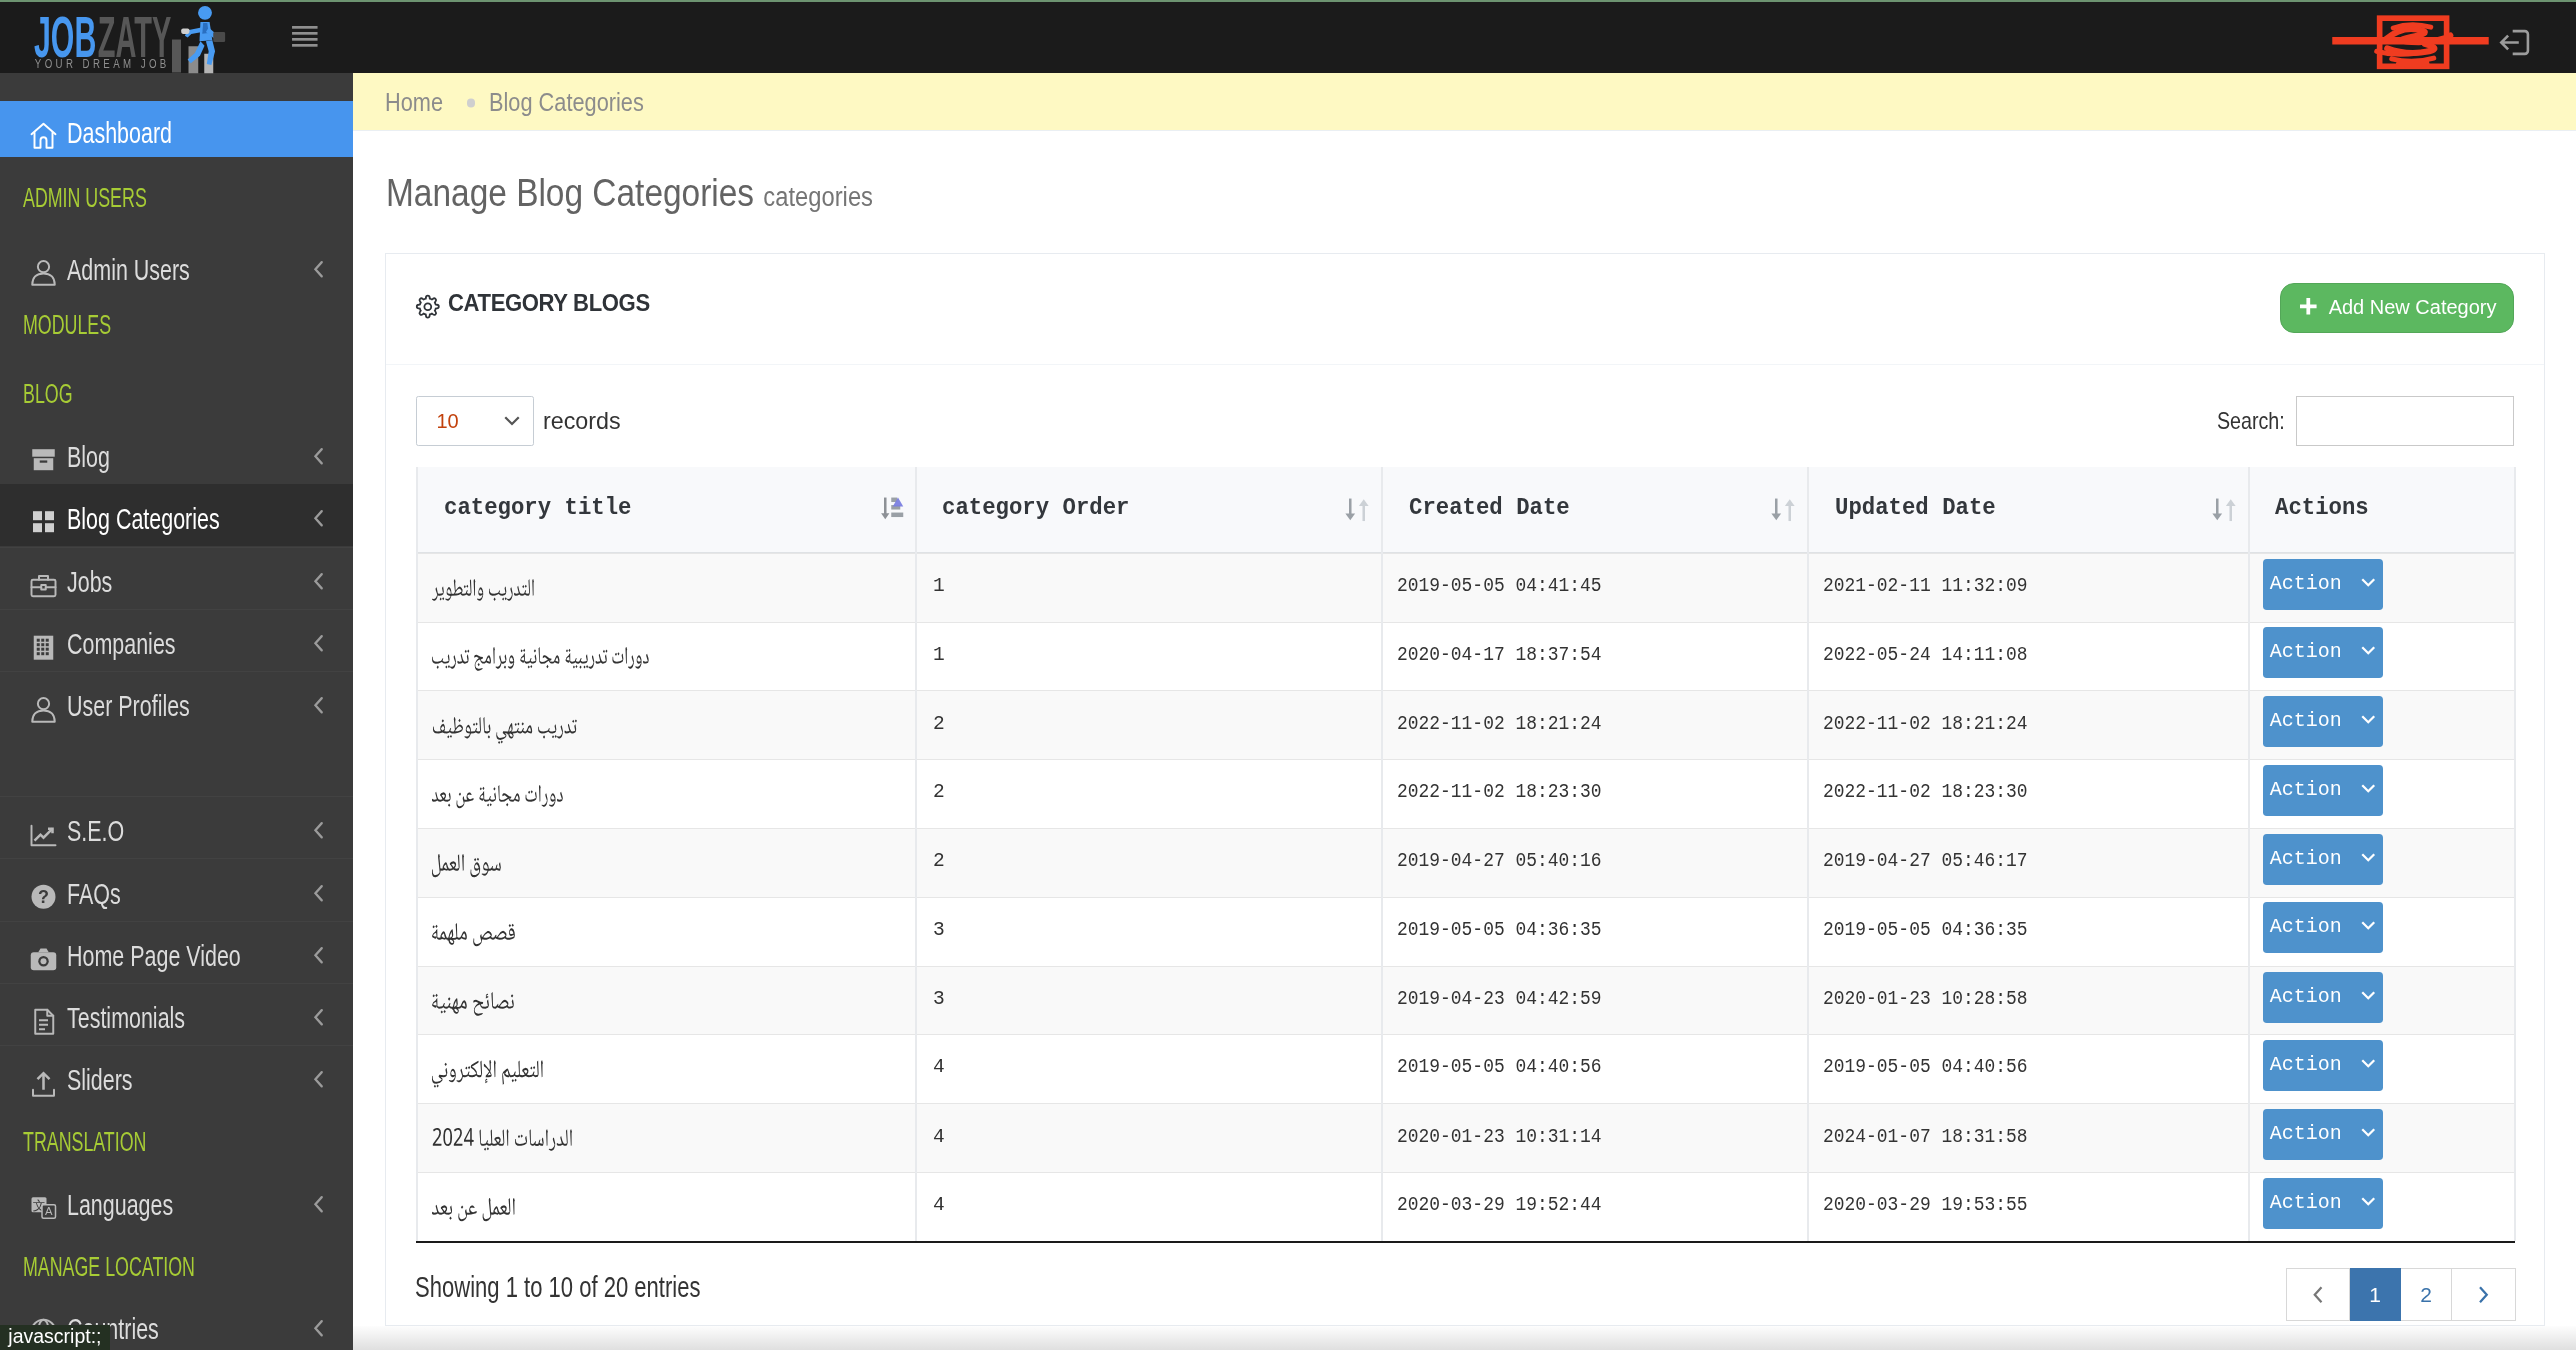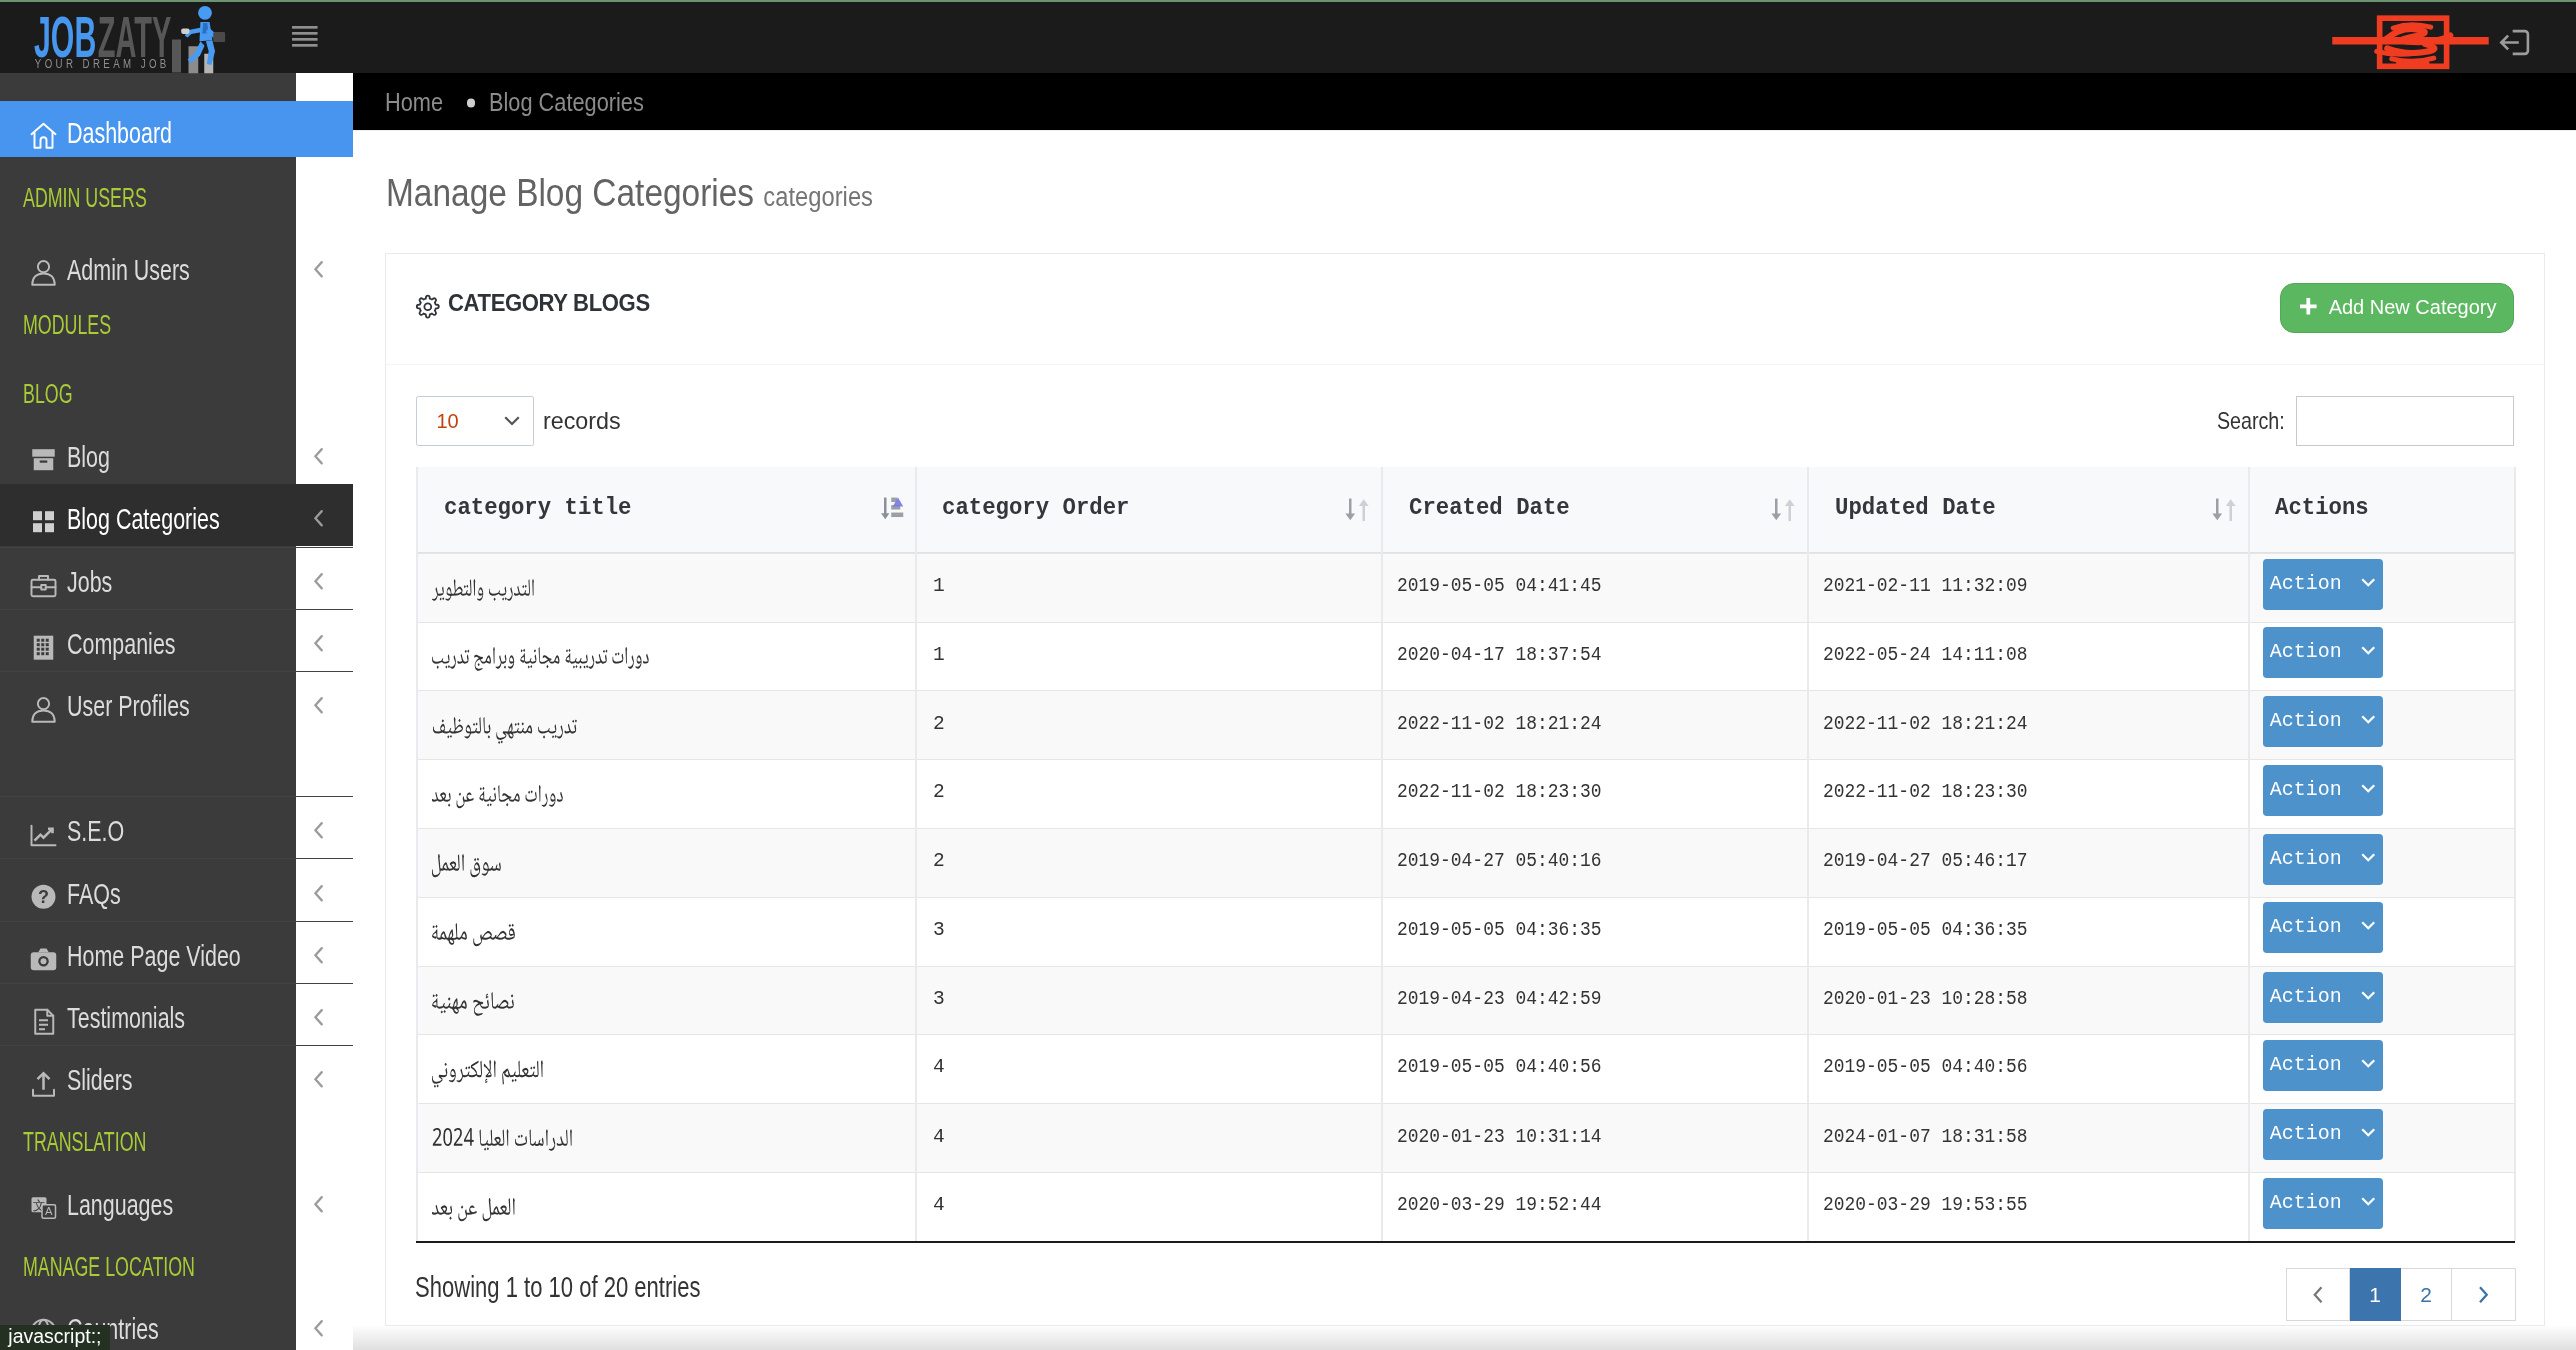--- a/index.html
+++ b/index.html
@@ -1,30 +1,30 @@
 <!DOCTYPE html>
 <html style="font-size:12px"><head><meta charset="utf-8"><style>
 *{margin:0;padding:0;box-sizing:border-box;}
 html,body{width:2576px;height:1350px;overflow:hidden;background:#fff;
   font-family:"Liberation Sans",sans-serif;}
 .abs{position:absolute;}
 #greenbar{position:absolute;left:0;top:0;width:2576px;height:1.5px;background:#6d9471;z-index:60;}
 #hdr{position:absolute;left:0;top:0;width:2576px;height:73px;background:#1b1b1b;z-index:50;text-decoration:underline;}
 #logo{position:absolute;left:33px;top:4.5px;}
 #hamb{position:absolute;left:292px;top:25.6px;}
-#sidebar{position:absolute;left:0;top:73px;width:296px;height:1277px;background:#3b3b3b;z-index:40;}
+#sidebar{position:absolute;left:0;top:73px;width:353px;height:1277px;background:#3b3b3b;z-index:40;}
 .sitem{position:absolute;left:0;width:353px;color:#dcdcdc;font-size:29px;}
 .sitem .ic{position:absolute;left:27px;top:calc(50% + 3px);transform:translateY(-50%);width:25.6px;height:25.6px;}
 .sitem .tx{position:absolute;left:67px;top:calc(50% + 3.8px);transform:translateY(-50%) scaleX(0.74);transform-origin:0 50%;white-space:nowrap;}
 .sitem .ch{position:absolute;left:312px;top:calc(50% + 3px);transform:translateY(-50%);}
 .slabel{position:absolute;left:23px;color:#a7cc35;font-size:27px;white-space:nowrap;transform:scaleX(0.66);transform-origin:0 50%;}
 .sep{border-top:1.5px solid #424242;}
 #dashitem{background:#4795ee;color:#fff;}
 #blogcat{background:#2e2e2e;color:#fff;}
-#crumbbar{position:absolute;left:353px;top:73px;width:2223px;height:58px;background:#000000;border-bottom:1.5px solid #eaeff3;}
+#crumbbar{position:absolute;left:353px;top:73px;width:2223px;height:58px;background:#fef9c3;border-bottom:1.5px solid #eaeff3;}
 #crumb{position:absolute;left:32px;top:50%;transform:translateY(-50%);font-size:25.6px;color:#8c8c8c;}
 #crumb .in{display:inline-block;transform:scaleX(0.85);transform-origin:0 50%;}
 #crumb .dot{display:inline-block;width:8.3px;height:8.3px;border-radius:50%;background:#cfcfcf;margin:3px 0;}
 #title{position:absolute;left:386px;top:174px;color:#636363;font-size:38px;white-space:nowrap;transform:scaleX(0.88);transform-origin:0 0;line-height:38px;}
 #title small{font-size:27px;color:#757575;}
 #panel{position:absolute;left:385px;top:253px;width:2160px;height:1073px;background:#fff;border:1.5px solid #e7ebf0;}
 #phead{position:absolute;left:0;top:0;width:100%;height:111px;border-bottom:1.5px solid #f2f5f8;}
 #ptitle{position:absolute;left:62px;font-size:24px;font-weight:bold;color:#2f3338;letter-spacing:-0.4px;transform:scaleX(0.92);transform-origin:0 0;top:35px;}
 #gear{position:absolute;left:29px;top:40px;}
 #addbtn{position:absolute;right:30px;top:29px;height:50px;background:#5cb860;border:1.5px solid #53a758;border-radius:14px;color:#fff;font-size:20px;line-height:47px;padding:0 16.5px;}

